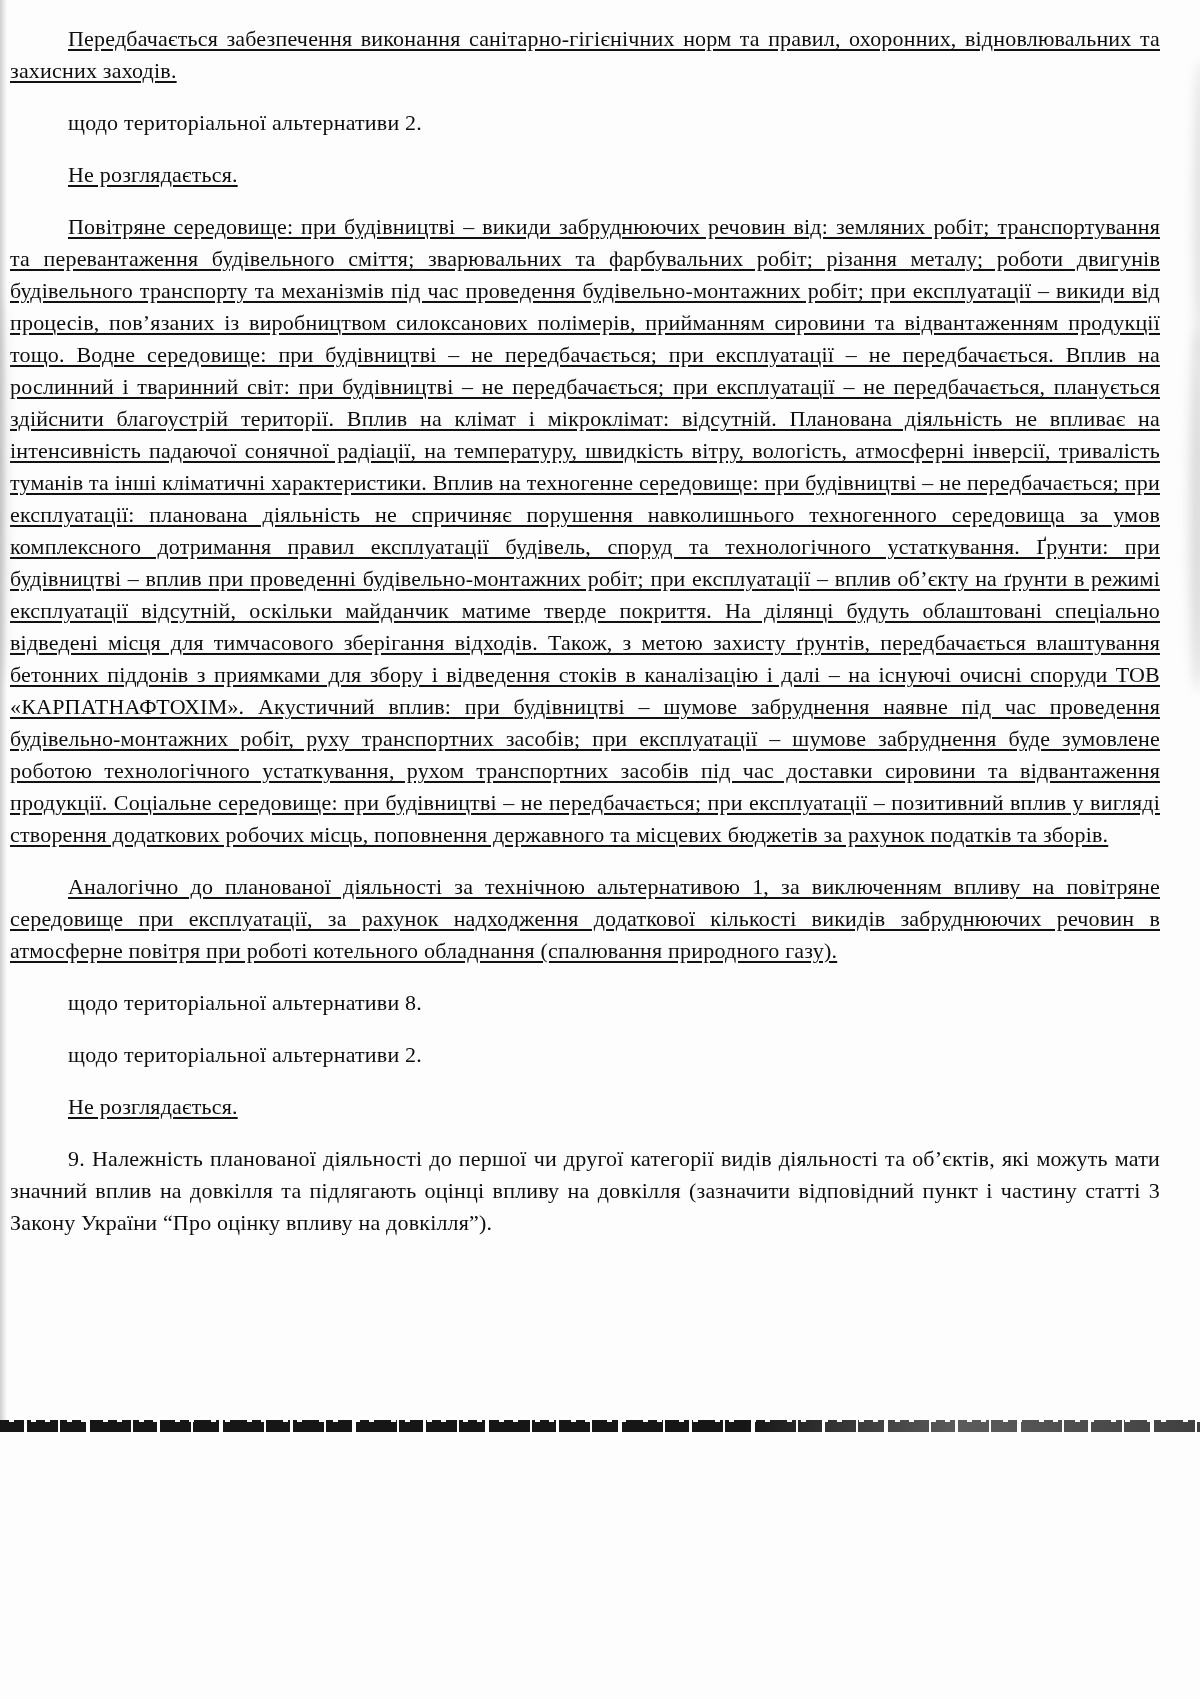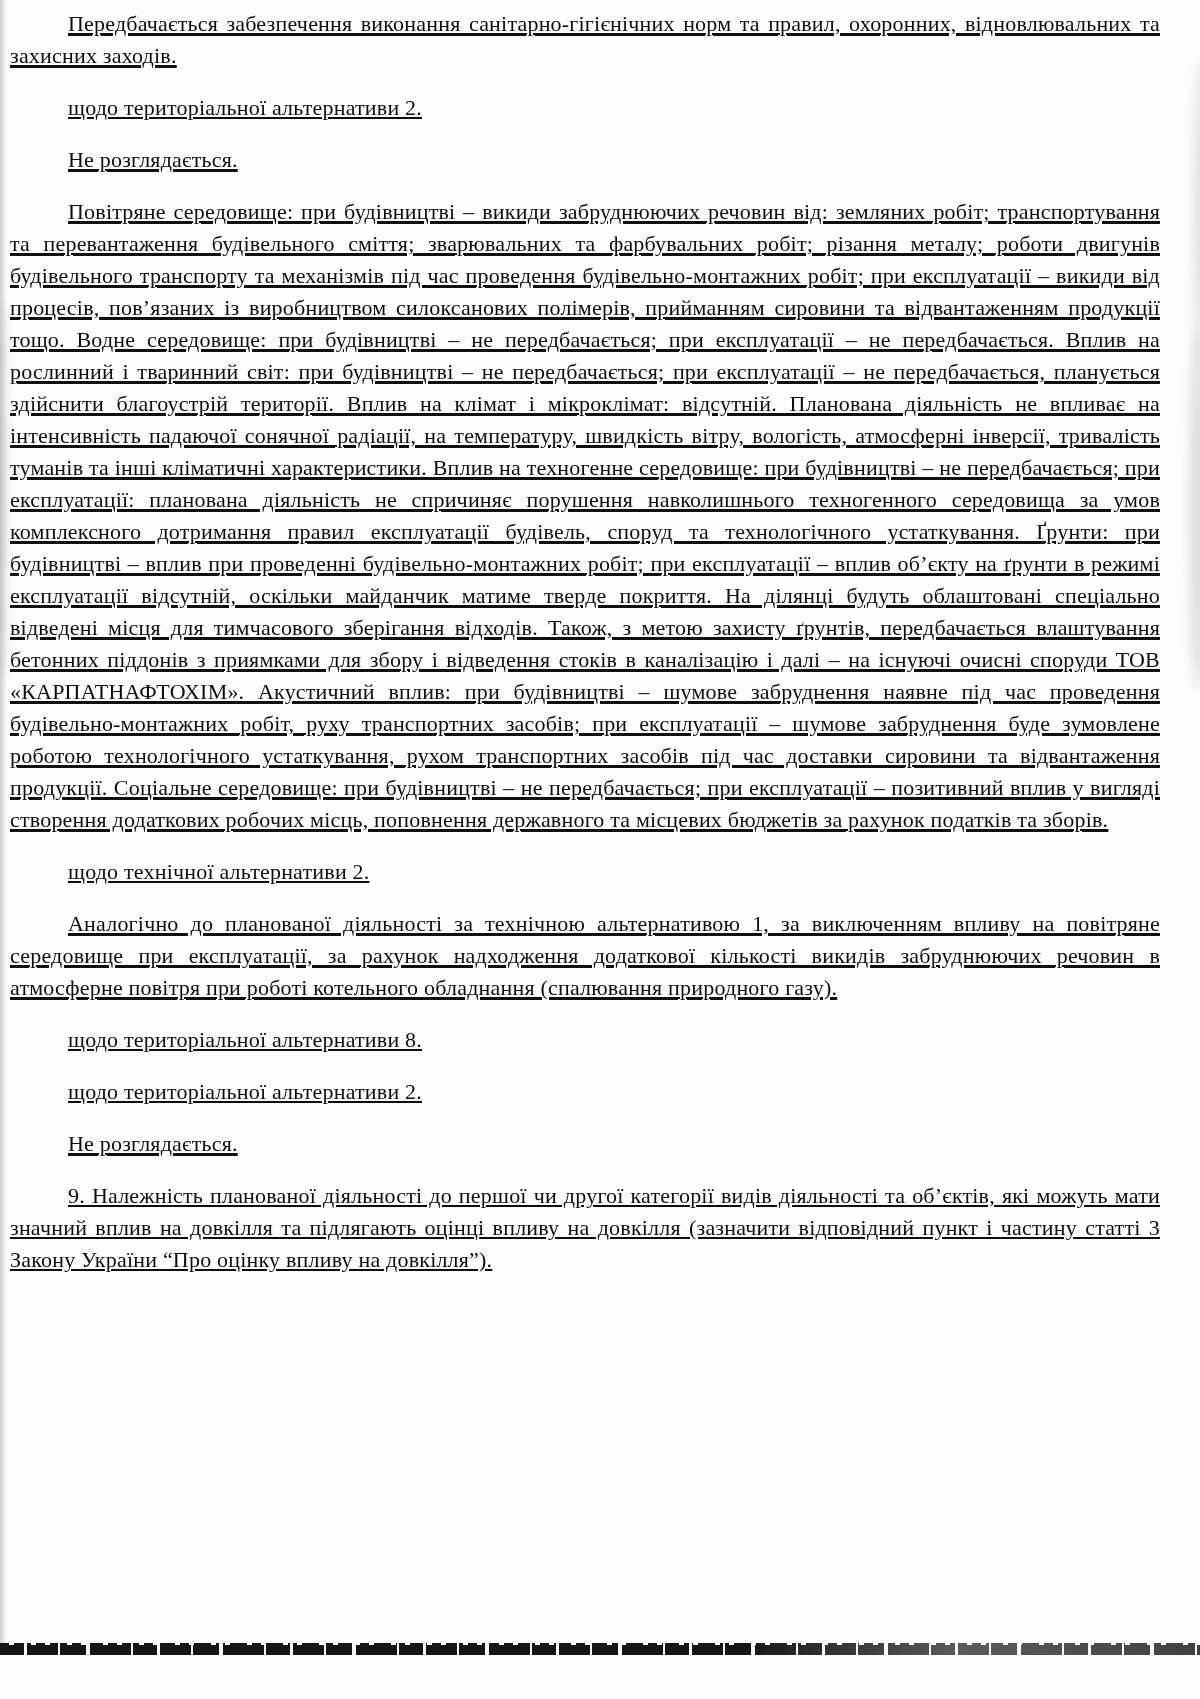--- a/index.html
+++ b/index.html
@@ -6,26 +6,25 @@
   body{
     width:1200px;height:1699px;
     background:#fdfdfd;
     overflow:hidden;
     position:relative;
     font-family:"Liberation Serif","DejaVu Serif",serif;
   }
   .page{
     position:relative;
     box-sizing:border-box;
-    width:1200px;height:1655px;
-    padding:8px 40px 0 10px;
+    width:1200px;height:1432px;
+    padding:23px 40px 0 10px;
     color:#0d0d0d;
     font-size:22px;
     line-height:32px;
-    text-decoration:underline;
   }
   .para{
     margin:0 0 20px 0;
     text-indent:58px;
     text-align:justify;
     letter-spacing:.2px;
   }
   .para.u{
     text-decoration:underline;
     text-decoration-thickness:2px;
@@ -74,21 +73,20 @@
   <p class="para u">Передбачається забезпечення виконання санітарно-гігієнічних норм та правил, охоронних, відновлювальних та захисних заходів.</p>
 
   <p class="para">щодо територіальної альтернативи 2.</p>
 
   <p class="para u">Не розглядається.</p>
 
 
 
   <p class="para u">Повітряне середовище: при будівництві – викиди забруднюючих речовин від: земляних робіт; транспортування та перевантаження будівельного сміття; зварювальних та фарбувальних робіт; різання металу; роботи двигунів будівельного транспорту та механізмів під час проведення будівельно-монтажних робіт; при експлуатації – викиди від процесів, пов’язаних із виробництвом силоксанових полімерів, прийманням сировини та відвантаженням продукції тощо. Водне середовище: при будівництві – не передбачається; при експлуатації – не передбачається. Вплив на рослинний і тваринний світ: при будівництві – не передбачається; при експлуатації – не передбачається, планується здійснити благоустрій території. Вплив на клімат і мікроклімат: відсутній. Планована діяльність не впливає на інтенсивність падаючої сонячної радіації, на температуру, швидкість вітру, вологість, атмосферні інверсії, тривалість туманів та інші кліматичні характеристики. Вплив на техногенне середовище: при будівництві – не передбачається; при експлуатації: планована діяльність не спричиняє порушення навколишнього техногенного середовища за умов комплексного дотримання правил експлуатації будівель, споруд та технологічного устаткування. Ґрунти: при будівництві – вплив при проведенні будівельно-монтажних робіт; при експлуатації – вплив об’єкту на ґрунти в режимі експлуатації відсутній, оскільки майданчик матиме тверде покриття. На ділянці будуть облаштовані спеціально відведені місця для тимчасового зберігання відходів. Також, з метою захисту ґрунтів, передбачається влаштування бетонних піддонів з приямками для збору і відведення стоків в каналізацію і далі – на існуючі очисні споруди ТОВ «КАРПАТНАФТОХІМ». Акустичний вплив: при будівництві – шумове забруднення наявне під час проведення будівельно-монтажних робіт, руху транспортних засобів; при експлуатації – шумове забруднення буде зумовлене роботою технологічного устаткування, рухом транспортних засобів під час доставки сировини та відвантаження продукції. Соціальне середовище: при будівництві – не передбачається; при експлуатації – позитивний вплив у вигляді створення додаткових робочих місць, поповнення державного та місцевих бюджетів за рахунок податків та зборів.</p>
 
-  <p class="para">щодо технічної альтернативи 2.</p>
 
   <p class="para u">Аналогічно до планованої діяльності за технічною альтернативою 1, за виключенням впливу на повітряне середовище при експлуатації, за рахунок надходження додаткової кількості викидів забруднюючих речовин в атмосферне повітря при роботі котельного обладнання (спалювання природного газу).</p>
 
   <p class="para">щодо територіальної альтернативи 8.</p>
 
 
   <p class="para">щодо територіальної альтернативи 2.</p>
 
   <p class="para u">Не розглядається.</p>
 

